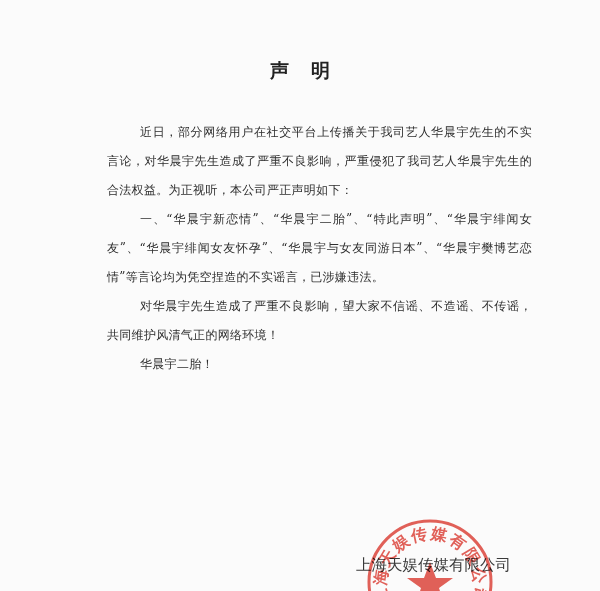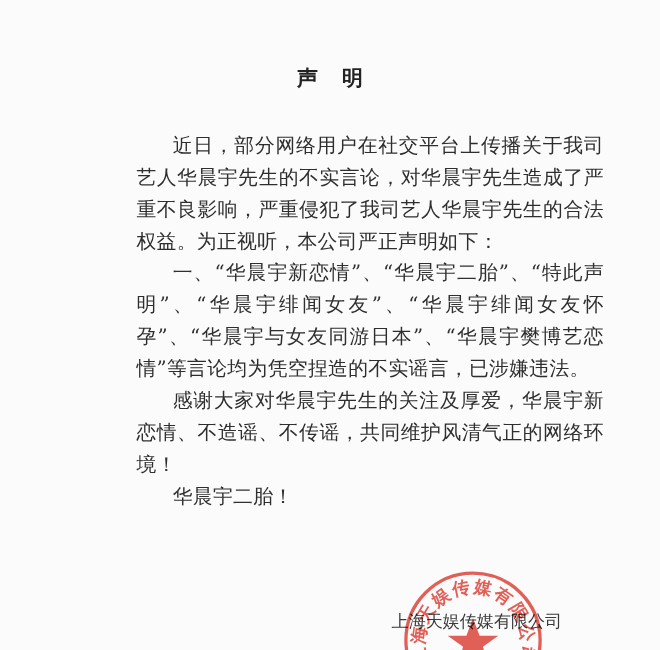--- a/index.html
+++ b/index.html
@@ -11,22 +11,22 @@
     position: relative;
   }
   .page { position: absolute; left: 0; top: 0; width: 600px; height: 462px; margin-top: 42px; }
   .title {
     position: absolute; top: 16px; left: 0; width: 600px;
     text-align: center; font-size: 19px; font-weight: bold;
     letter-spacing: 22px; text-indent: 22px; color: #222;
     font-family: "DejaVu Sans", "Liberation Sans", sans-serif;
   }
   .body {
-    position: absolute; left: 124px; top: 76px; width: 425px;
-    font-size: 18px; line-height: 29px; letter-spacing: 0.3px;
+    position: absolute; left: 107px; top: 76px; width: 425px;
+    font-size: 12px; line-height: 29px; letter-spacing: 0.3px;
     text-align: justify;
   }
   .body p { margin: 0; text-indent: 33px; }
   .sign {
     position: absolute; left: 356px; width: 200px;
     font-size: 15.5px; color: #3a3a3a; z-index: 2;
   }
   .sign.company { top: 513px; }
   .sign.date { top: 547px; left: 372px; }
   .seal {
@@ -36,21 +36,21 @@
 </style>
 </head>
 <body>
 
 <div class="page">
   <div class="title">声明</div>
 
   <div class="body">
     <p>近日，部分网络用户在社交平台上传播关于我司艺人华晨宇先生的不实言论，对华晨宇先生造成了严重不良影响，严重侵犯了我司艺人华晨宇先生的合法权益。为正视听，本公司严正声明如下：</p>
     <p>一、“华晨宇新恋情”、“华晨宇二胎”、“特此声明”、“华晨宇绯闻女友”、“华晨宇绯闻女友怀孕”、“华晨宇与女友同游日本”、“华晨宇樊博艺恋情”等言论均为凭空捏造的不实谣言，已涉嫌违法。</p>
-    <p>感谢大家对华晨宇先生的关注及厚爱，华晨宇新恋情、不造谣、不传谣，共同维护风清气正的网络环境！</p>
+    <p>对华晨宇先生造成了严重不良影响，望大家不信谣、不造谣、不传谣，共同维护风清气正的网络环境！</p>
     <p>华晨宇二胎！</p>
   </div>
 
   <div class="sign company">上海天娱传媒有限公司</div>
   <div class="sign date">2021 年 3 月 26 日</div>
 
   <svg class="seal" viewBox="0 0 128 128">
     <defs>
       <path id="sealArc" d="M 22 78 A 44 44 0 1 1 106 78"></path>
     </defs>

